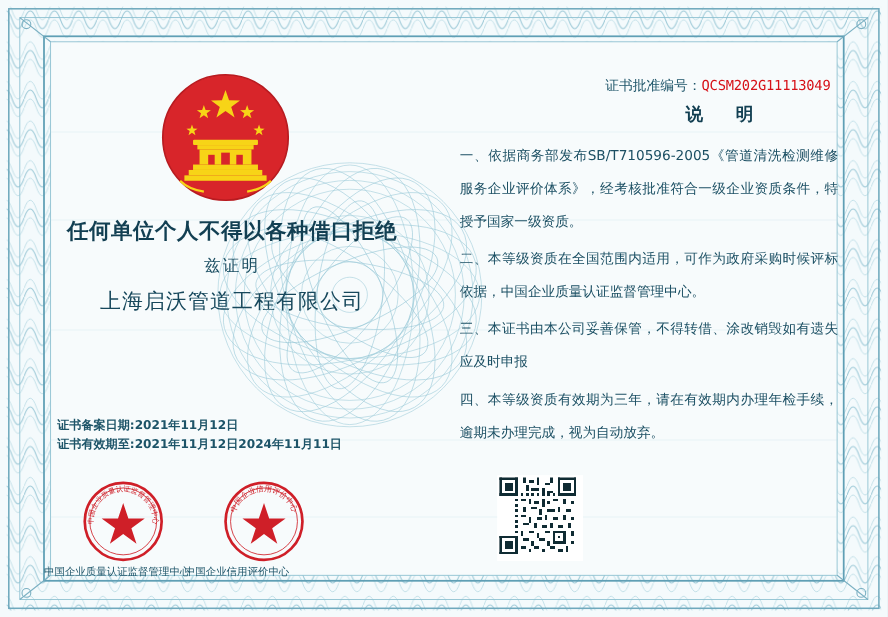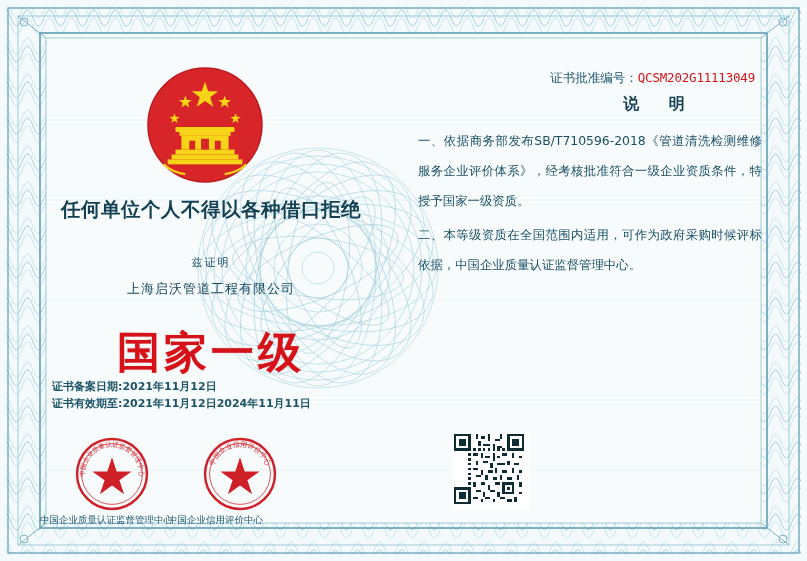--- a/index.html
+++ b/index.html
@@ -57,30 +57,30 @@
   }
   .cert-title {
     font-family: "DejaVu Serif", serif;
     font-size: 19.5px;
     font-weight: bold;
     letter-spacing: 0.5px;
     color: #123f52;
     white-space: nowrap;
   }
   .hereby {
-    margin-top: 32px;
+    margin-top: 9px;
     font-family: "DejaVu Serif", serif;
-    font-size: 11px;
+    font-size: 15px;
     color: #1a4d61;
     letter-spacing: 2px;
   }
   .company {
     margin-top: 10px;
     font-family: "DejaVu Serif", serif;
-    font-size: 13px;
+    font-size: 19px;
     color: #17485c;
     letter-spacing: 1px;
   }
   .grade {
     margin-top: 26px;
     font-family: "DejaVu Serif", serif;
     font-size: 43px;
     font-weight: bold;
     color: #d61118;
     letter-spacing: 4px;
@@ -292,21 +292,20 @@
       <g fill="none" stroke="#f7d417" stroke-width="2.2">
         <path d="M18 100 Q26 108 40 110"></path>
         <path d="M102 100 Q94 108 80 110"></path>
       </g>
     </svg>
 
     <div class="left-col">
       <div class="cert-title">任何单位个人不得以各种借口拒绝</div>
       <div class="hereby">兹证明</div>
       <div class="company">上海启沃管道工程有限公司</div>
-      <div class="grade">国家一级</div>
     </div>
 
     <div class="dates">
       <div>证书备案日期:2021年11月12日</div>
       <div>证书有效期至:2021年11月12日2024年11月11日</div>
     </div>
 
     <div class="seals">
       <svg class="seal one" viewBox="0 0 100 100">
         <circle cx="50" cy="50" r="46" fill="none" stroke="#cf1f28" stroke-width="3.2"></circle>
@@ -331,22 +330,24 @@
       <div class="seal-caption two">中国企业信用评价中心</div>
     </div>
 
     <div class="approval">
       <span>证书批准编号：</span><span class="num">QCSM202G11113049</span>
     </div>
 
     <div class="notes-title">说 明</div>
 
     <div class="notes">
-      <div class="note-item">一、依据商务部发布SB/T710596-2018《管道清洗检测维修服务企业评价体系》，经考核批准符合一级企业资质条件，特授予国家一级资质。</div>
+      <div class="note-item">一、依据商务部发布SB/T710596-2005《管道清洗检测维修服务企业评价体系》，经考核批准符合一级企业资质条件，特授予国家一级资质。</div>
       <div class="note-item">二、本等级资质在全国范围内适用，可作为政府采购时候评标依据，中国企业质量认证监督管理中心。</div>
+      <div class="note-item">三、本证书由本公司妥善保管，不得转借、涂改销毁如有遗失应及时申报</div>
+      <div class="note-item">四、本等级资质有效期为三年，请在有效期内办理年检手续，逾期未办理完成，视为自动放弃。</div>
     </div>
 
     <div class="qr">
       <svg width="70" height="70" viewBox="0 0 29 29" shape-rendering="crispEdges">
         <rect width="29" height="29" fill="#ffffff"></rect>
         <g fill="#0f2b33">
 
           <rect x="0" y="0" width="7" height="1"></rect>
             <rect x="0" y="6" width="7" height="1"></rect>
           <rect x="0" y="0" width="1" height="7"></rect>

